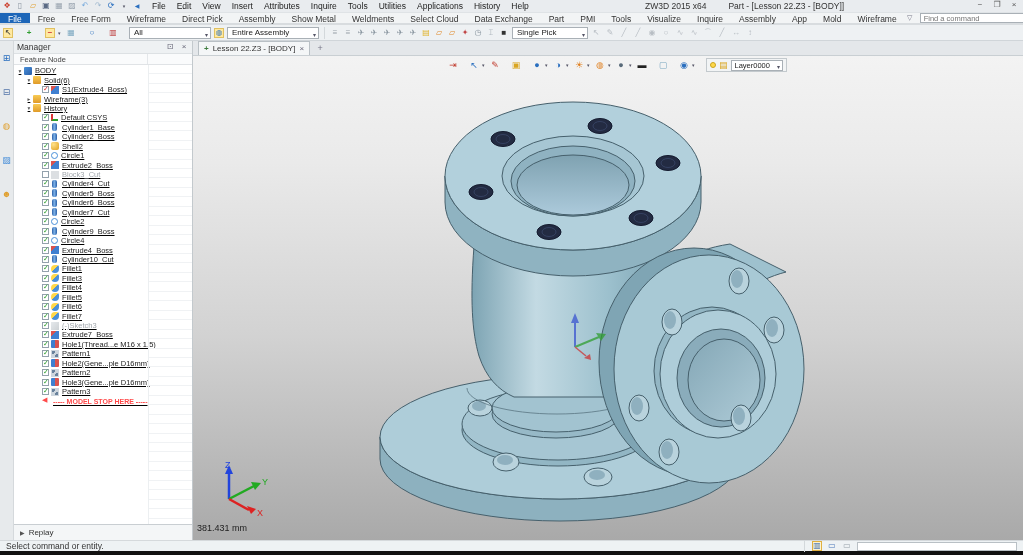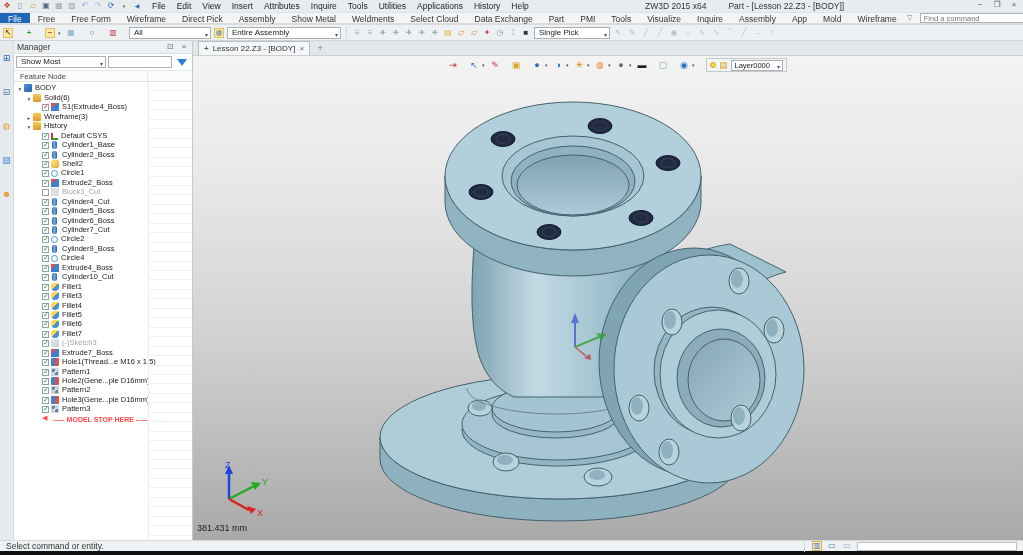--- a/index.html
+++ b/index.html
@@ -51,21 +51,21 @@
   .mgr-filter .sel{width:90px;}
   .mgr-search{flex:1;height:12px;border:1px solid #a9b0b6;background:#fff;}
   .funnel{width:0;height:0;border-left:5px solid transparent;border-right:5px solid transparent;
     border-top:7px solid #2a7fd4;margin:0 3px;}
   .mgr-colhead{height:11px;font-size:7.5px;color:#444;padding-left:6px;line-height:11px;
     border-bottom:1px solid #e0e3e6;background:#fafbfc;position:relative;flex:none;}
   .colsplit{position:absolute;right:44px;top:0;bottom:0;width:1px;background:#e4e7ea;}
   #tree{flex:1;position:relative;overflow:hidden;font-size:7.5px;padding-top:1px;}
   #tree .rightcol{position:absolute;right:0;top:0;bottom:0;width:44px;border-left:1px solid #eceff1;
     background:repeating-linear-gradient(180deg,transparent 0 8.45px,#f0f2f4 8.45px 9.45px);}
-  .trow{height:9.45px;display:flex;align-items:flex-end;white-space:nowrap;overflow:hidden;}
+  .trow{height:9.45px;display:flex;align-items:center;white-space:nowrap;overflow:hidden;text-decoration:underline;}
   .ind0{width:2px;flex:none;}.ind1{width:11px;flex:none;}.ind2{width:20px;flex:none;}
   .exp{width:8px;font-size:5.5px;color:#555;text-align:center;flex:none;}
   .cb{width:7px;height:7px;border:1px solid #93a1ac;background:#fff;margin-right:2px;
     position:relative;flex:none;}
   .cb::after{position:absolute;left:0;top:-2px;font-size:7px;line-height:8px;font-weight:bold;}
   .cb.green::after{content:"✓";color:#2b9e2b;}
   .cb.red::after{content:"✓";color:#d33;}
   .cb.empty::after{content:"";}
   .ti{width:8px;height:8px;margin-right:3px;flex:none;}
   .tl{color:#222;}
@@ -205,21 +205,21 @@
       <span class="cr">▾</span>
       <span class="tbi" style="color:#7aa7c0">▦</span>
       <span class="cr"></span>
       <span class="tbi" style="color:#2a6fbf">○</span>
       <span class="cr"></span>
       <span class="tbi" style="color:#c04545">▥</span>
       <span class="cr"></span>
   </div>
   <div class="sel" style="width:82px">All</div>
   <span class="tbi" style="color:#2a6fbf;background:#ffe9a0;border:1px solid #e0c060">◍</span>
-  <div class="sel" style="width:114px">Entire Assembly</div>
+  <div class="sel" style="width:92px">Entire Assembly</div>
   <span class="sep"></span>
   <div style="display:flex;gap:3px;align-items:center">
     <span class="tbi" style="color:#9aa3ab">≡</span>
       <span class="tbi" style="color:#9aa3ab">≡</span>
       <span class="tbi" style="color:#8b97a1">✈</span>
       <span class="tbi" style="color:#8b97a1">✈</span>
       <span class="tbi" style="color:#8b97a1">✈</span>
       <span class="tbi" style="color:#8b97a1">✈</span>
       <span class="tbi" style="color:#8b97a1">✈</span>
       <span class="tbi" style="color:#e0b020">▤</span>
@@ -259,25 +259,20 @@
 
   <div id="manager">
     <div class="mgr-header">
       <span>Manager</span>
       <span class="sp"></span>
       <span style="display:flex;gap:4px">
         <span class="tbi" style="color:#667">⊡</span>
           <span class="tbi" style="color:#667">×</span>
       </span>
     </div>
-    <div class="mgr-filter">
-      <div class="sel">Show Most</div>
-      <div class="mgr-search"></div>
-      <span class="funnel"></span>
-    </div>
     <div class="mgr-colhead">
       <span>Feature Node</span>
       <span class="colsplit"></span>
     </div>
     <div id="tree">
       <div class="rightcol"></div>
       <div class="trow ">
           <span class="ind0"></span>
           <span class="exp">▾</span>
           <span class="ti ic-body"></span>
@@ -517,20 +512,24 @@
           <span class="cb green"></span>
           <span class="ti ic-pattern"></span>
           <span class="tl">Pattern3</span>
         </div>
         <div class="trow stop">
           <span class="ind2"></span>
           <span class="exp"></span>
           <span class="ti ic-stop-arrow"></span>
           <span class="tl">----- MODEL STOP HERE -----</span>
         </div>
+    </div>
+    <div class="mgr-replay">
+      <span class="arrow">▶</span>
+      <span>Replay</span>
     </div>
   </div>
 
   <div id="viewport">
     <div class="vp-tabbar">
       <div class="vp-tab">
         <span class="doc">+</span>
         <span>Lesson 22.Z3 - [BODY]</span>
         <span class="x">×</span>
       </div>

